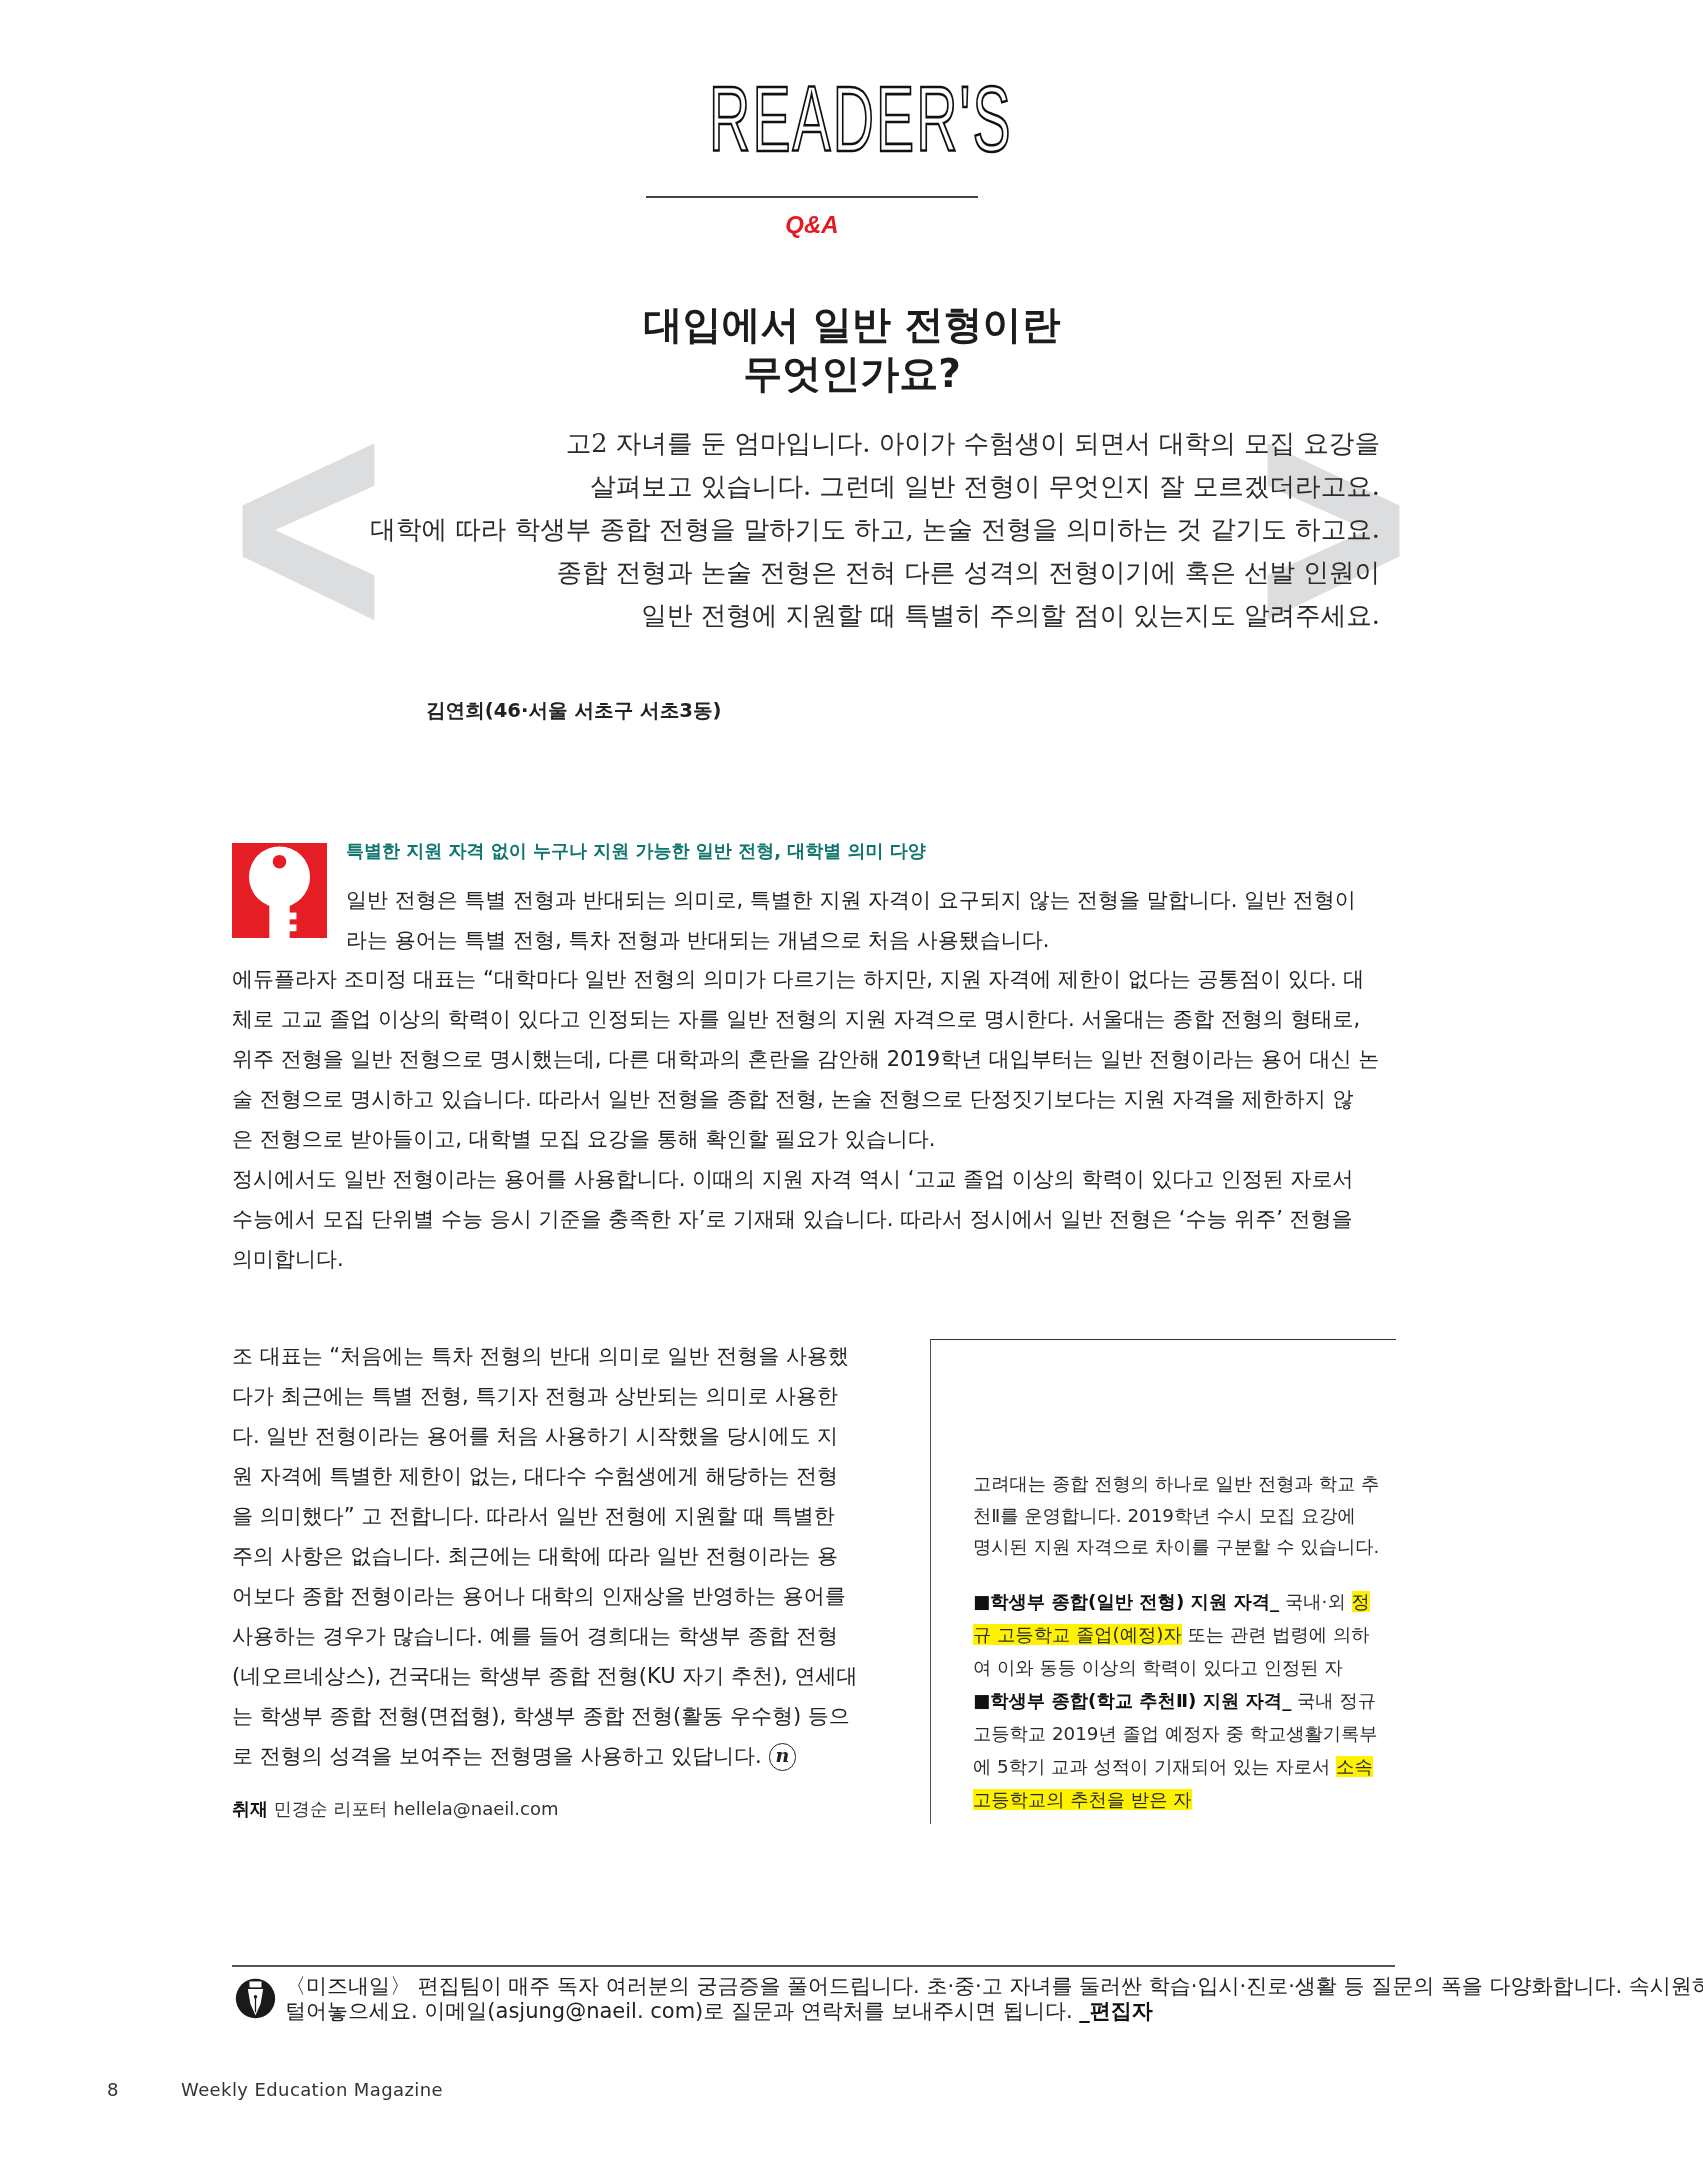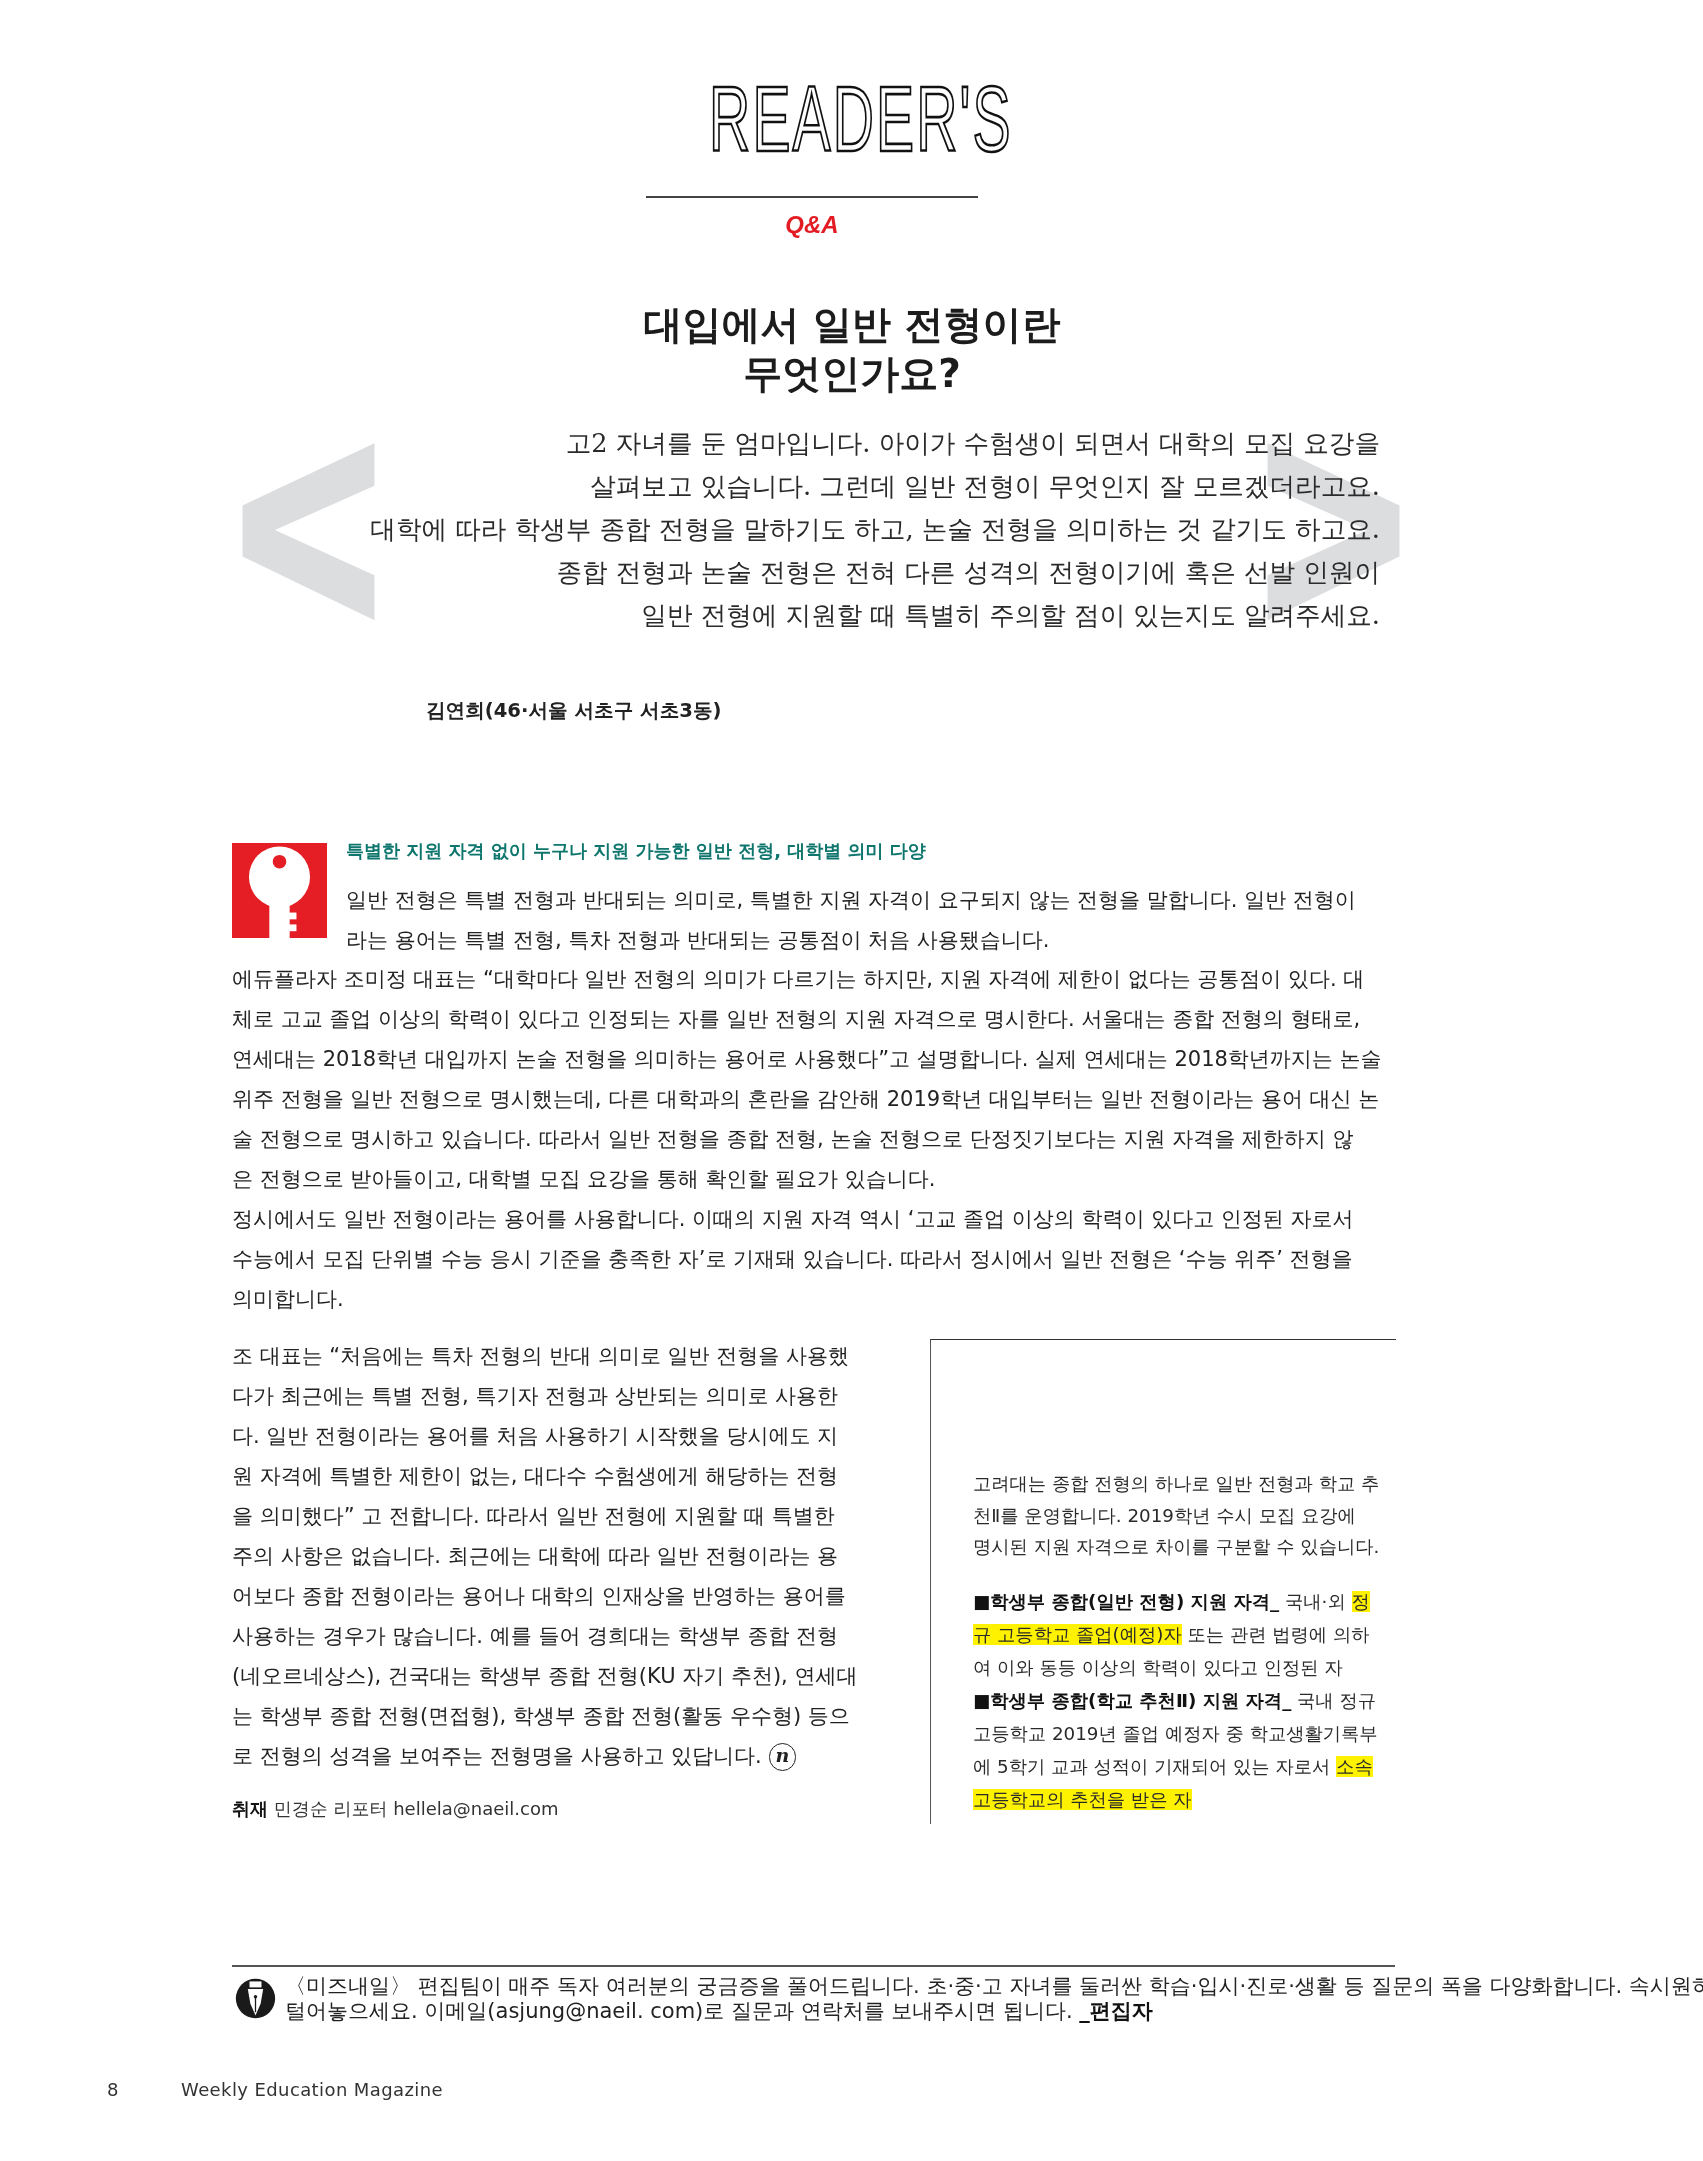--- a/index.html
+++ b/index.html
@@ -98,27 +98,26 @@
     <rect x="44" y="60" width="24" height="60" fill="#fff"></rect>
     <rect x="66" y="82" width="10" height="8" fill="#fff"></rect>
     <rect x="66" y="96" width="10" height="8" fill="#fff"></rect>
   </svg>
 </div>
 
 <div class="abs a-heading">특별한 지원 자격 없이 누구나 지원 가능한 일반 전형, 대학별 의미 다양</div>
 
 <div class="abs para a-intro">
   <div>일반 전형은 특별 전형과 반대되는 의미로, 특별한 지원 자격이 요구되지 않는 전형을 말합니다. 일반 전형이</div>
-  <div>라는 용어는 특별 전형, 특차 전형과 반대되는 공통점이 처음 사용됐습니다.</div>
+  <div>라는 용어는 특별 전형, 특차 전형과 반대되는 개념으로 처음 사용됐습니다.</div>
 </div>
 
 <div class="abs para a-full">
   <div>에듀플라자 조미정 대표는 “대학마다 일반 전형의 의미가 다르기는 하지만, 지원 자격에 제한이 없다는 공통점이 있다. 대</div>
   <div>체로 고교 졸업 이상의 학력이 있다고 인정되는 자를 일반 전형의 지원 자격으로 명시한다. 서울대는 종합 전형의 형태로,</div>
-  <div>연세대는 2018학년 대입까지 논술 전형을 의미하는 용어로 사용했다”고 설명합니다. 실제 연세대는 2018학년까지는 논술</div>
   <div>위주 전형을 일반 전형으로 명시했는데, 다른 대학과의 혼란을 감안해 2019학년 대입부터는 일반 전형이라는 용어 대신 논</div>
   <div>술 전형으로 명시하고 있습니다. 따라서 일반 전형을 종합 전형, 논술 전형으로 단정짓기보다는 지원 자격을 제한하지 않</div>
   <div>은 전형으로 받아들이고, 대학별 모집 요강을 통해 확인할 필요가 있습니다.</div>
   <div>정시에서도 일반 전형이라는 용어를 사용합니다. 이때의 지원 자격 역시 ‘고교 졸업 이상의 학력이 있다고 인정된 자로서</div>
   <div>수능에서 모집 단위별 수능 응시 기준을 충족한 자’로 기재돼 있습니다. 따라서 정시에서 일반 전형은 ‘수능 위주’ 전형을</div>
   <div>의미합니다.</div>
 </div>
 
 <div class="abs para a-col">
   <div>조 대표는 “처음에는 특차 전형의 반대 의미로 일반 전형을 사용했</div>

